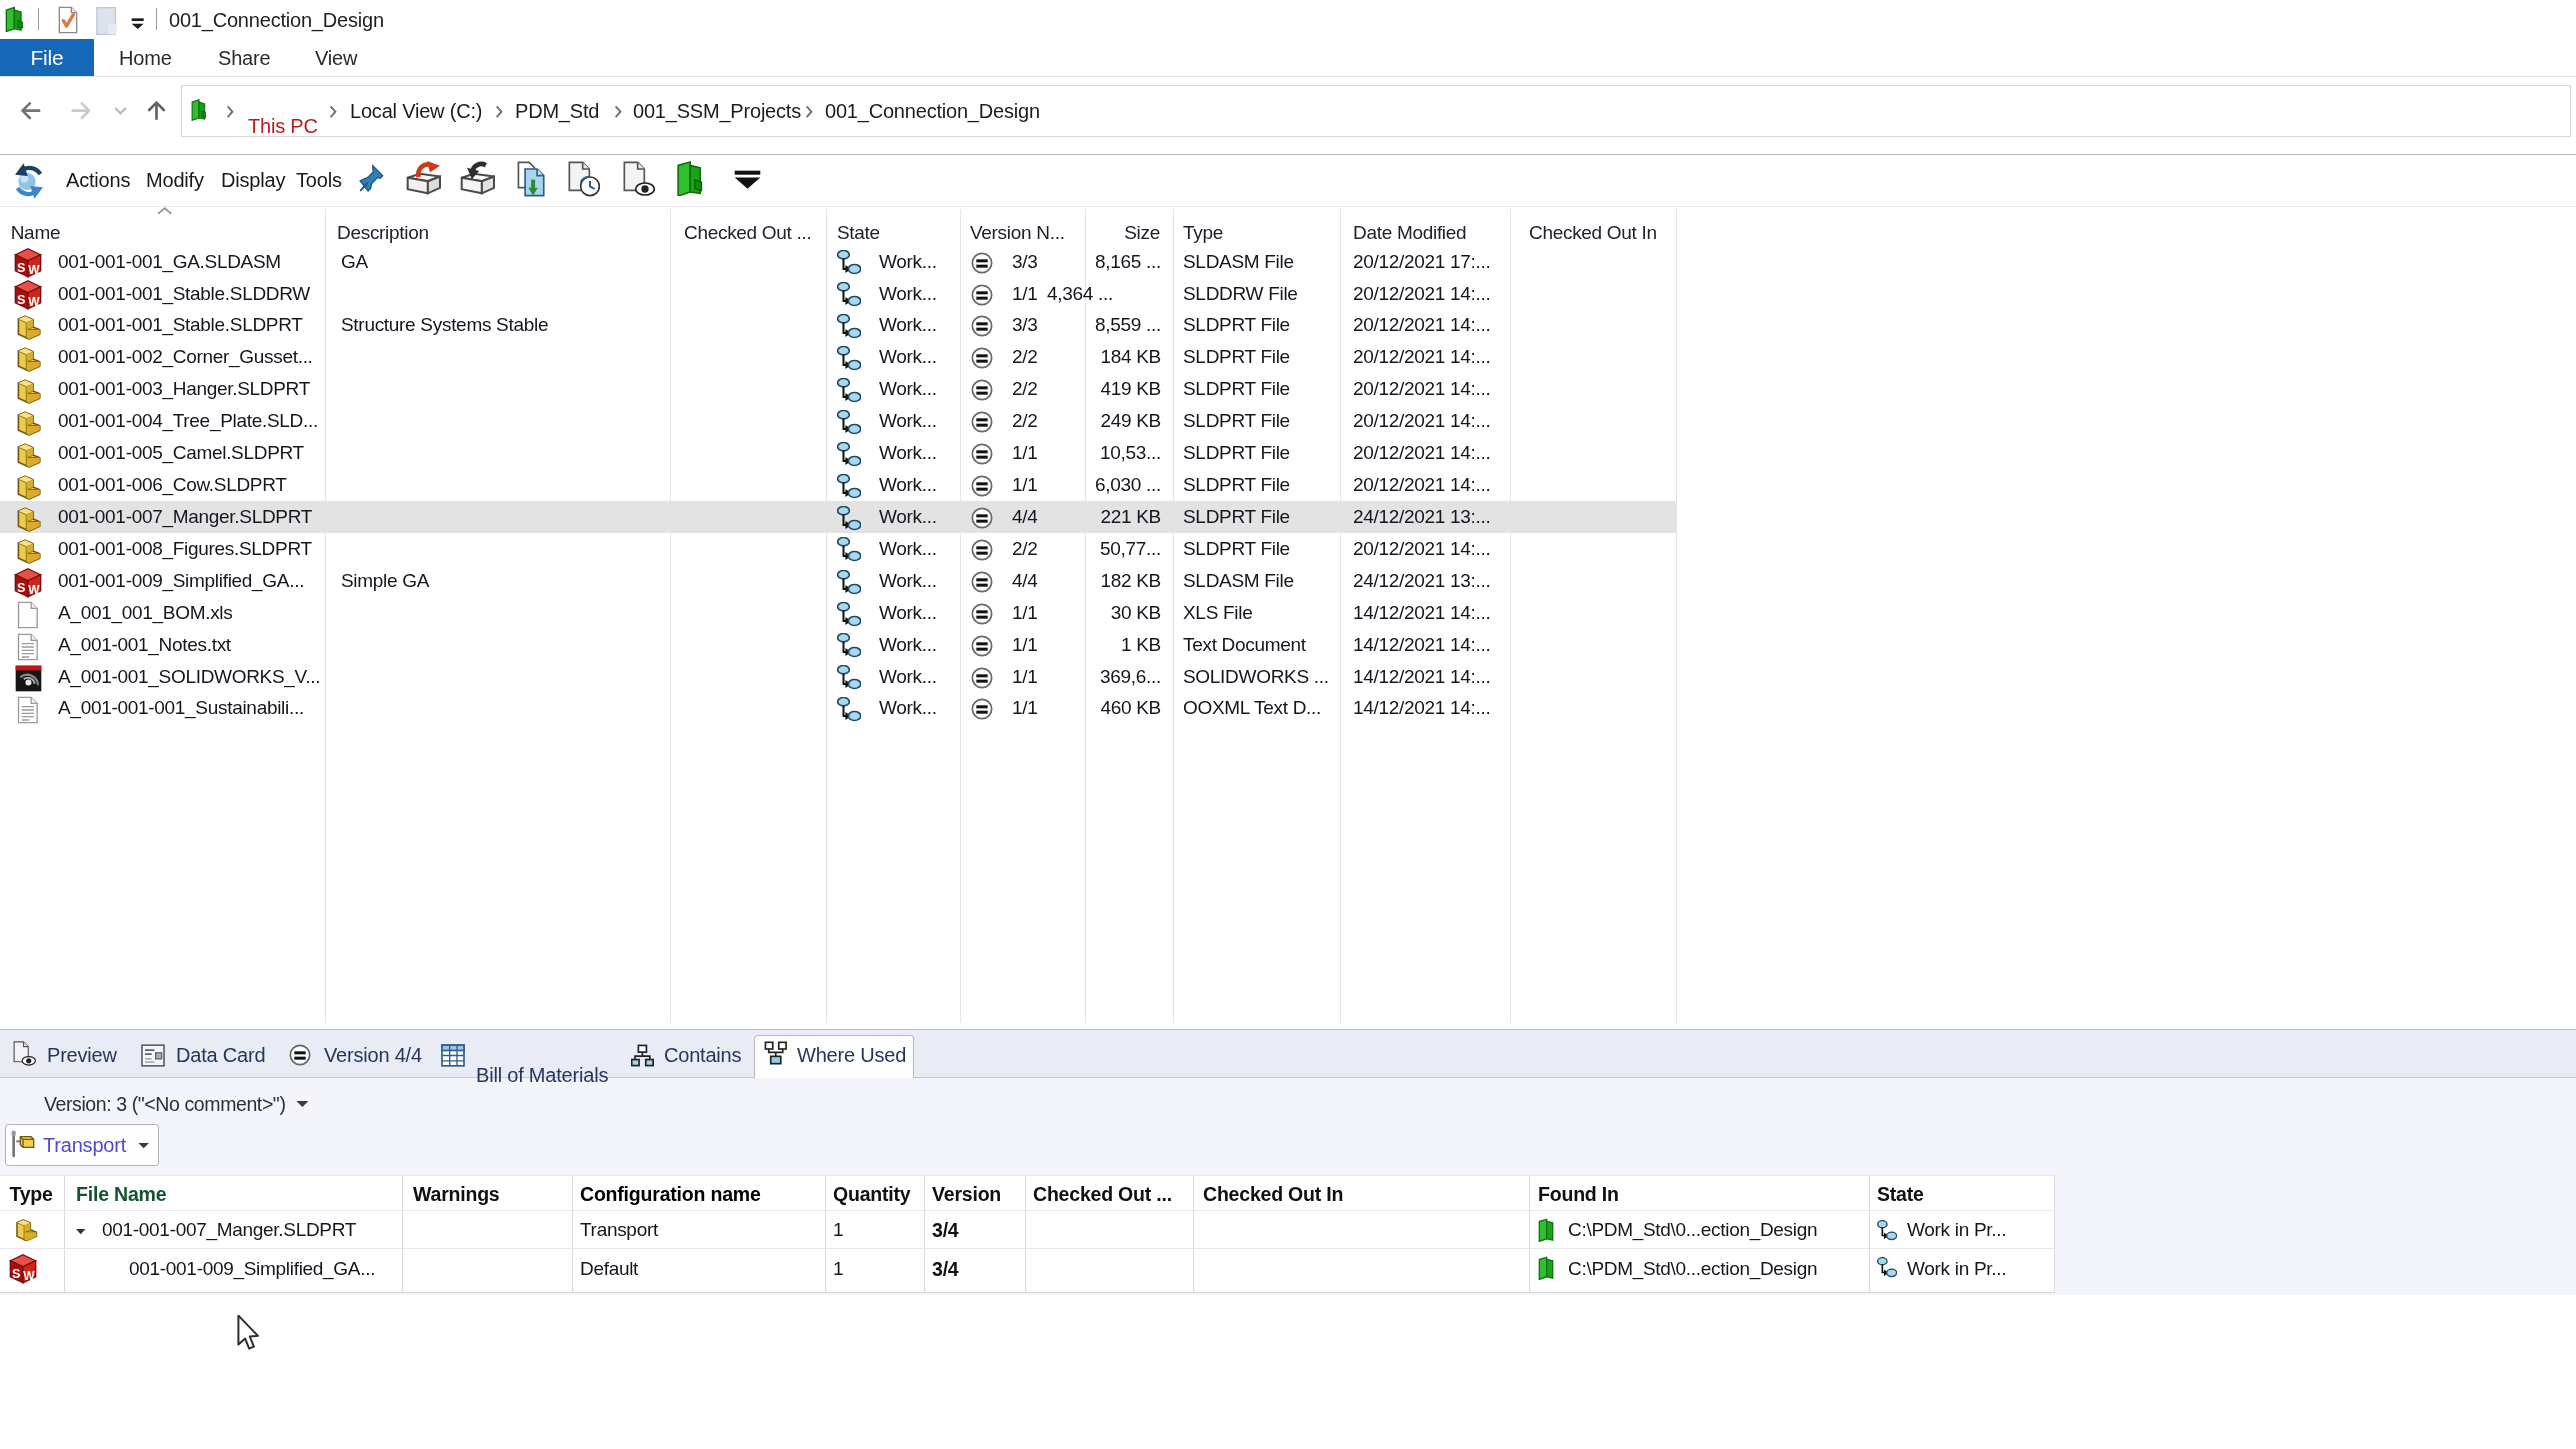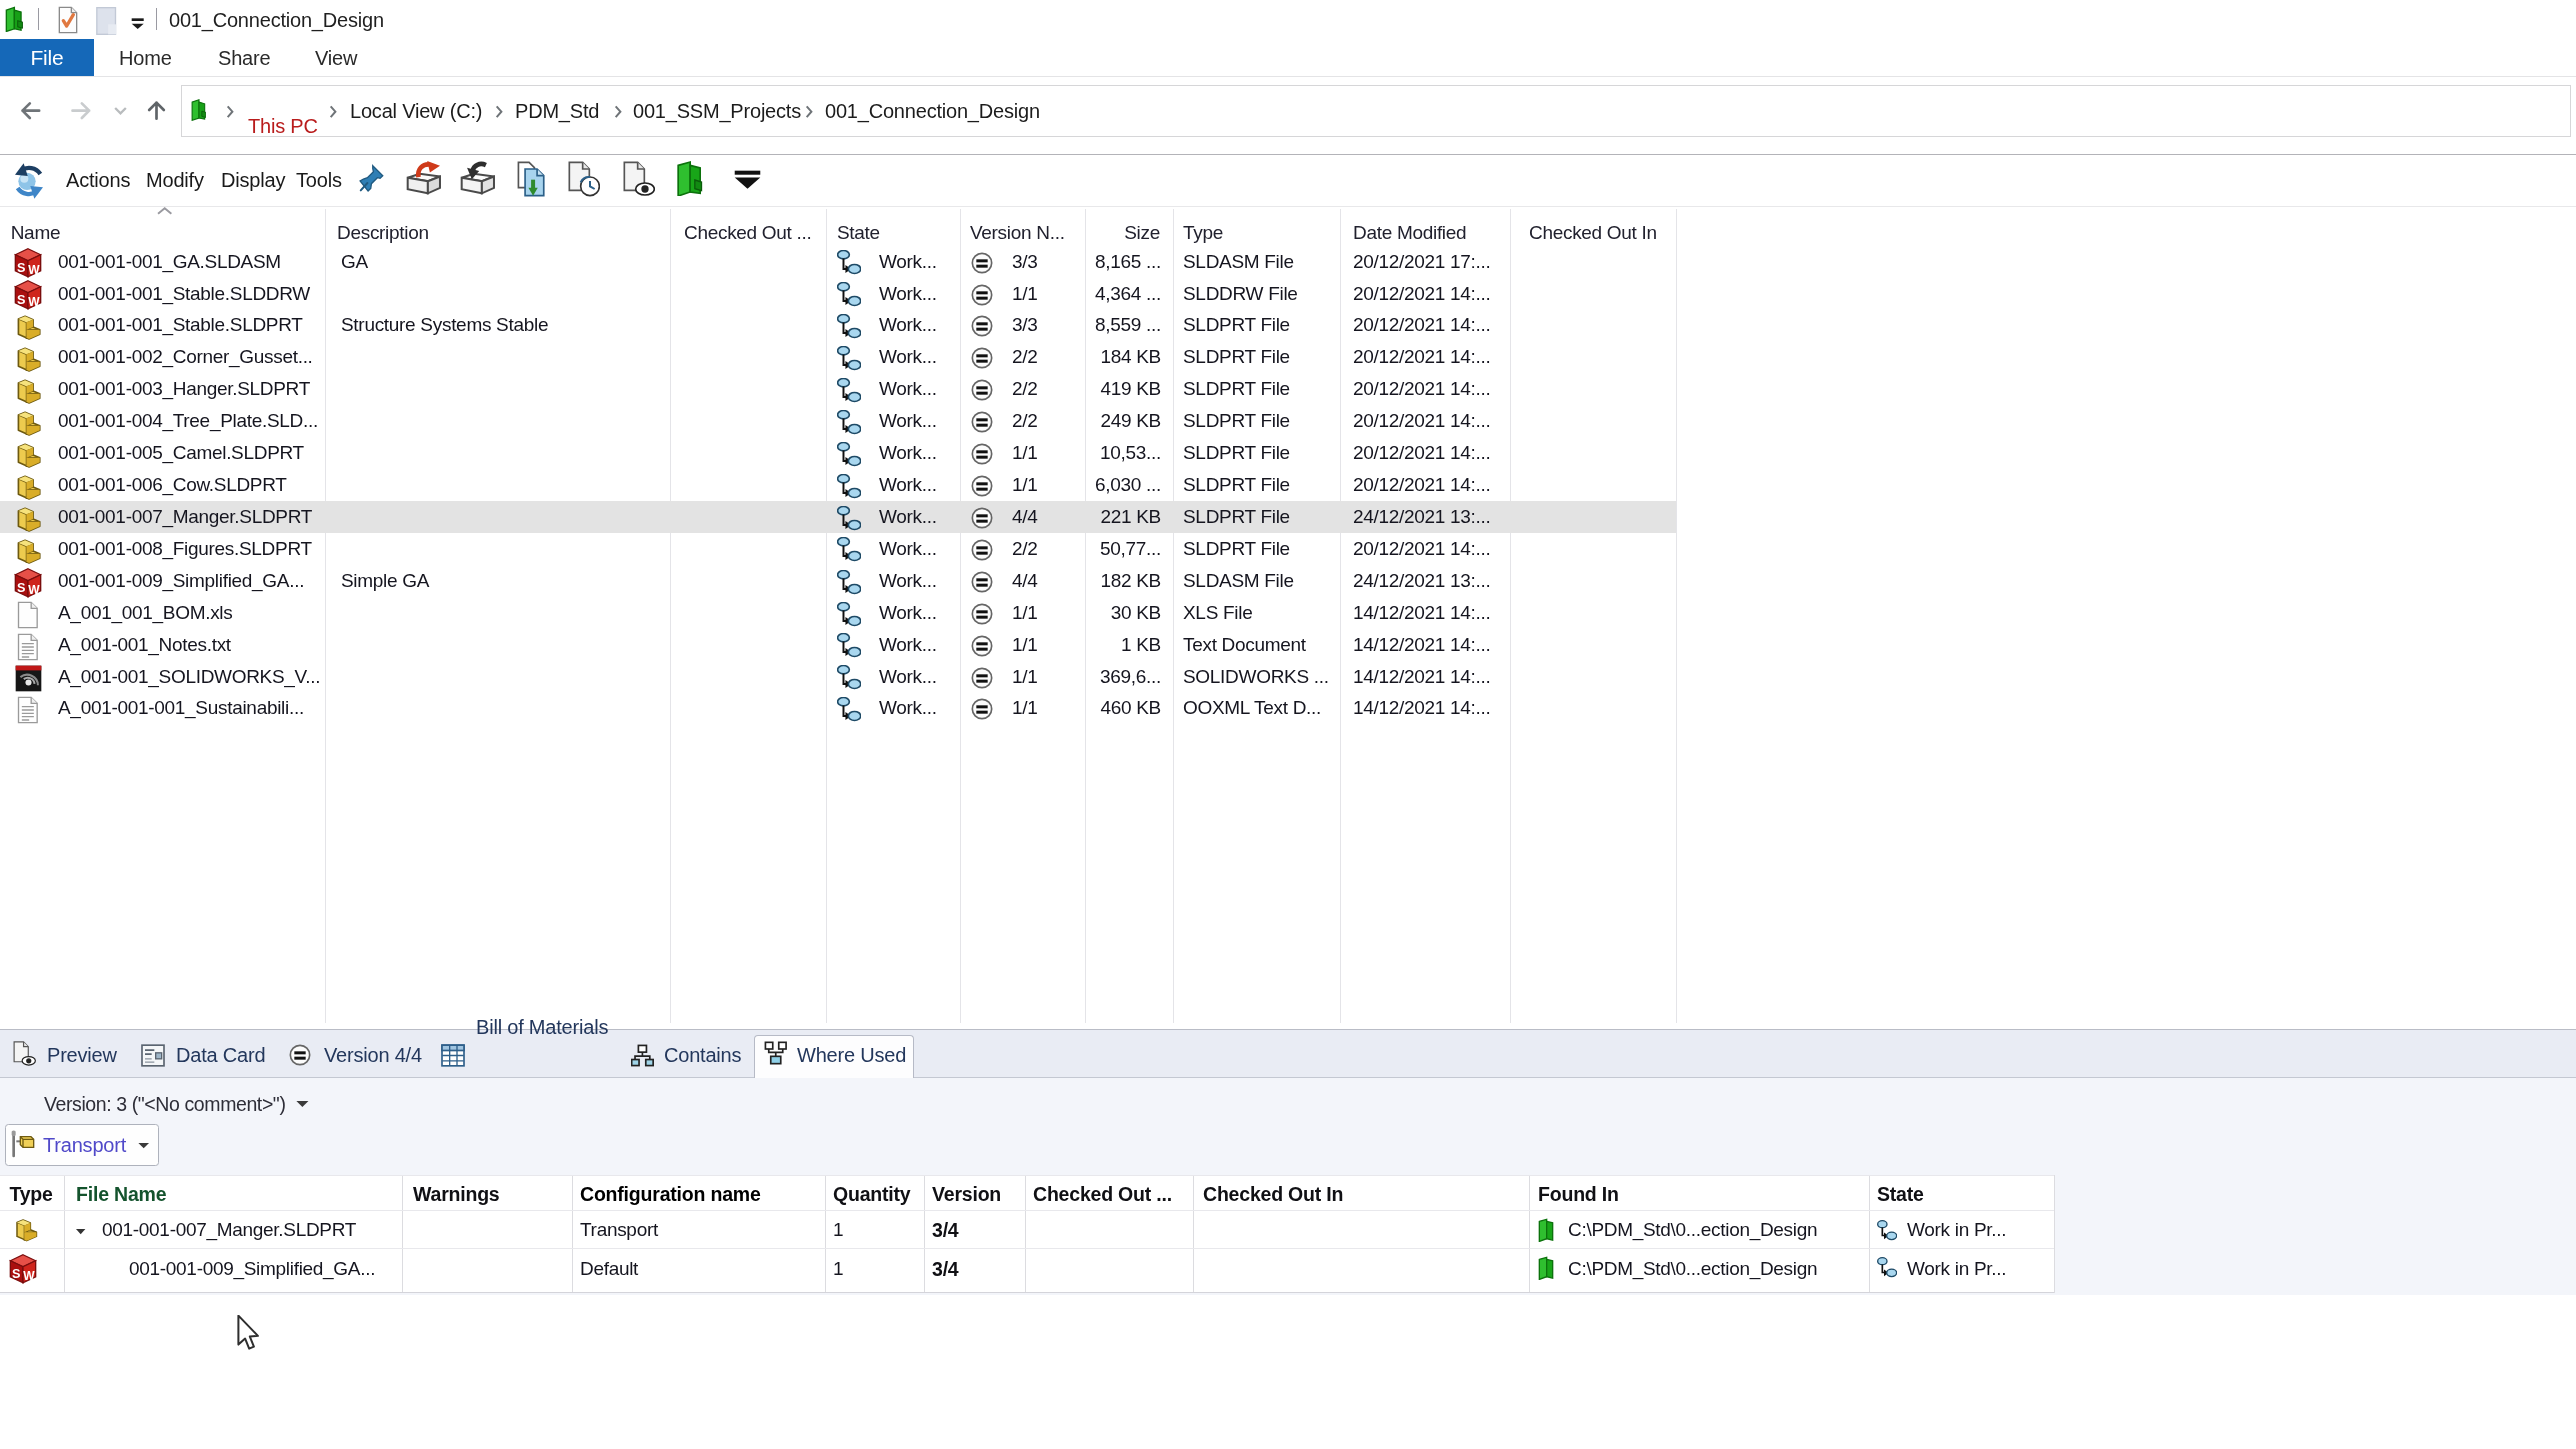--- a/index.html
+++ b/index.html
@@ -191,21 +191,21 @@
 <path d="M13 23 L22 29 L13 35 Z" fill="#111"></path>
 <ellipse cx="27" cy="29" rx="9.5" ry="7" fill="#a9d7ef" stroke="#1e4a66" stroke-width="2.5"></ellipse>
     </svg></div>
 <div class="cell" style="position:absolute;left:879px;top:282px;height:24px;line-height:24px;white-space:nowrap;">Work...</div>
 <div style="position:absolute;left:971px;top:284px;line-height:0"><svg width="22" height="22" viewBox="0 0 33 33" style="width:22px;height:22px">
       <circle cx="16.5" cy="16.5" r="14.5" fill="#fcfcfc" stroke="#666" stroke-width="2.5"></circle>
 <rect x="8" y="11" width="17" height="4.5" fill="#111"></rect>
 <rect x="8" y="19" width="17" height="4.5" fill="#111"></rect>
     </svg></div>
 <div class="cell" style="position:absolute;left:1012px;top:282px;height:24px;line-height:24px;white-space:nowrap;">1/1</div>
-<div class="cell" style="position:absolute;left:1047px;top:282px;height:24px;line-height:24px;white-space:nowrap;width:114px;text-align:right">4,364 ...</div>
+<div class="cell" style="position:absolute;left:1047px;top:282px;height:24px;line-height:24px;white-space:nowrap;width:114px;text-align:left">4,364 ...</div>
 <div class="cell" style="position:absolute;left:1183px;top:282px;height:24px;line-height:24px;white-space:nowrap;">SLDDRW File</div>
 <div class="cell" style="position:absolute;left:1353px;top:282px;height:24px;line-height:24px;white-space:nowrap;">20/12/2021 14:...</div>
 <div style="position:absolute;left:12.7px;top:313px;line-height:0"><svg width="29.5" height="28" viewBox="0 0 44 42" style="width:29.5px;height:28px">
       <path d="M8 9 L18 5 L30 10 L30 21 L40 25 L40 32 L24 39 L8 32 Z" fill="#edcb4e" stroke="#6e5a10" stroke-width="2.5" stroke-linejoin="round"></path>
 <path d="M8 9 L20 14 L20 25 L30 21 M20 25 L40 25 M20 14 L30 10 M20 25 L20 39 M24 39 L24 27" fill="none" stroke="#6e5a10" stroke-width="2"></path>
 <path d="M18 5 L30 10 L20 14 L8 9 Z" fill="#f6e27c"></path>
 <path d="M20 14 L30 10 L30 21 L20 25 Z" fill="#d9ad28"></path>
 <path d="M20 25 L40 25 L40 32 L24 39 L20 37 Z" fill="#d9ad28"></path>
     </svg></div>
 <div class="cell" style="position:absolute;left:58px;top:313px;height:24px;line-height:24px;white-space:nowrap;">001-001-001_Stable.SLDPRT</div>
@@ -532,21 +532,21 @@
       <circle cx="16.5" cy="16.5" r="14.5" fill="#fcfcfc" stroke="#666" stroke-width="2.5"></circle>
 <rect x="8" y="11" width="17" height="4.5" fill="#111"></rect>
 <rect x="8" y="19" width="17" height="4.5" fill="#111"></rect>
     </svg></div>
 <div class="tabtxt" style="position:absolute;left:324px;top:1042px;height:27px;line-height:27px;white-space:nowrap;">Version 4/4</div>
 <div style="position:absolute;left:441px;top:1044px;line-height:0"><svg width="24" height="23" viewBox="0 0 36 34" style="width:24px;height:23px">
       <rect x="1.5" y="1.5" width="33" height="31" fill="#ffffff" stroke="#2e5f8a" stroke-width="2.5"></rect>
 <rect x="1.5" y="1.5" width="33" height="8" fill="#9fc4e0" stroke="#2e5f8a" stroke-width="2.5"></rect>
 <path d="M13 2 L13 32 M24 2 L24 32 M2 17 L34 17 M2 25 L34 25" stroke="#2e5f8a" stroke-width="2"></path>
     </svg></div>
-<div class="tabtxt" style="position:absolute;left:476px;top:1014px;height:27px;line-height:27px;white-space:nowrap;text-align:right;">Bill of Materials</div>
+<div class="tabtxt" style="position:absolute;left:476px;top:1062px;height:27px;line-height:27px;white-space:nowrap;text-align:right;">Bill of Materials</div>
 <div style="position:absolute;left:631px;top:1044px;line-height:0"><svg width="23.5" height="23" viewBox="0 0 35 34" style="width:23.5px;height:23px">
       <rect x="11" y="2" width="12" height="10" fill="#ffffff" stroke="#222" stroke-width="2.5"></rect>
 <path d="M17 12 L17 18 M6 24 L6 18 L28 18 L28 24" fill="none" stroke="#222" stroke-width="2.5"></path>
 <rect x="1" y="23" width="11" height="9" fill="#9fd4e8" stroke="#222" stroke-width="2.5"></rect>
 <rect x="22" y="23" width="11" height="9" fill="#9fd4e8" stroke="#222" stroke-width="2.5"></rect>
     </svg></div>
 <div class="tabtxt" style="position:absolute;left:664px;top:1042px;height:27px;line-height:27px;white-space:nowrap;">Contains</div>
 <div style="position:absolute;left:754px;top:1035px;width:160px;height:43px;background:#fdfdfe;border:1.3px solid #b6bac6;border-bottom:none;border-radius:4px 4px 0 0"></div>
 <div style="position:absolute;left:764px;top:1041px;line-height:0"><svg width="23.5" height="24" viewBox="0 0 35 36" style="width:23.5px;height:24px">
       <rect x="2" y="2" width="11" height="10" fill="#ffffff" stroke="#222" stroke-width="2.5"></rect>

